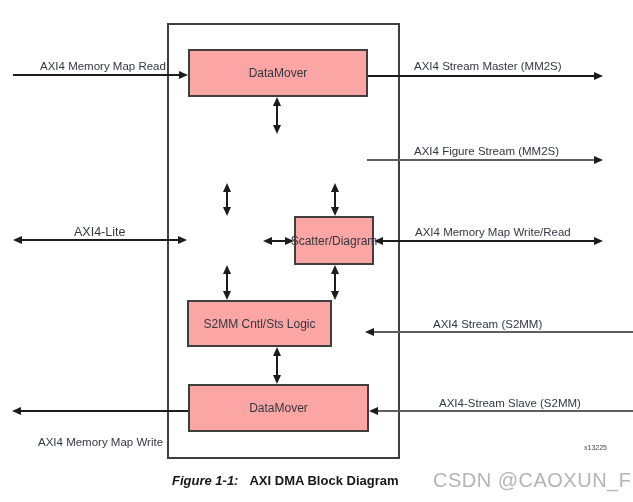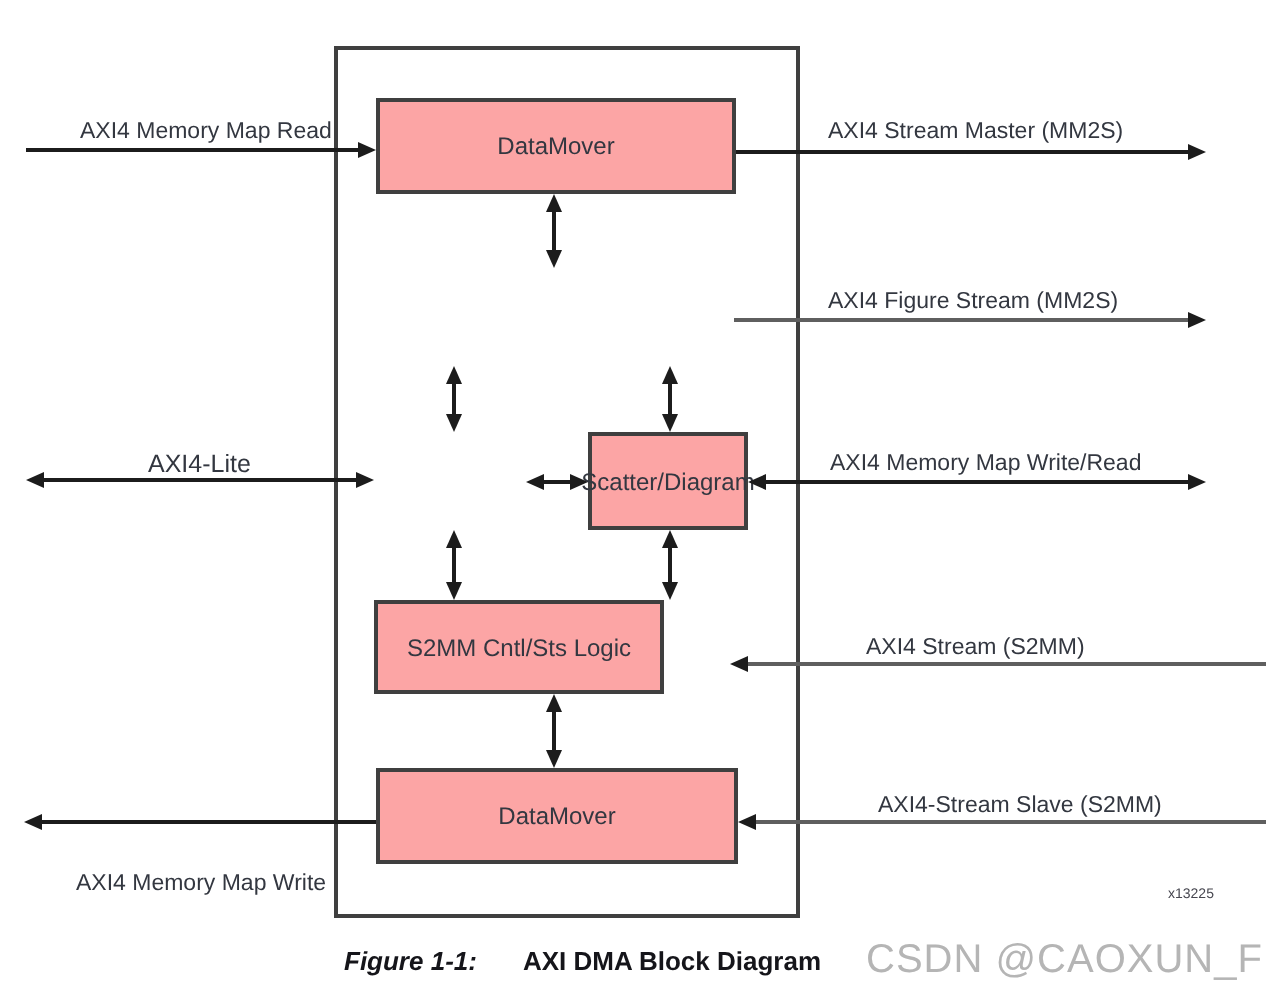--- a/index.html
+++ b/index.html
@@ -58,21 +58,21 @@
     font-size: 7px;
     color: #46464f;
   }
   .caption {
     position: absolute;
     left: 172px; top: 473px;
     font-size: 13px;
     color: #15151a;
     white-space: nowrap;
   }
-  .fig-label { font-style: italic; font-weight: bold; margin-right: 23px; }
+  .fig-label { font-style: italic; font-weight: bold; margin-right: 11px; }
   .fig-title { font-weight: bold; }
   .watermark {
     position: absolute;
     left: 433px; top: 469px;
     font-size: 20px;
     letter-spacing: 0.5px;
     color: var(--watermark);
     white-space: nowrap;
   }
 </style>

